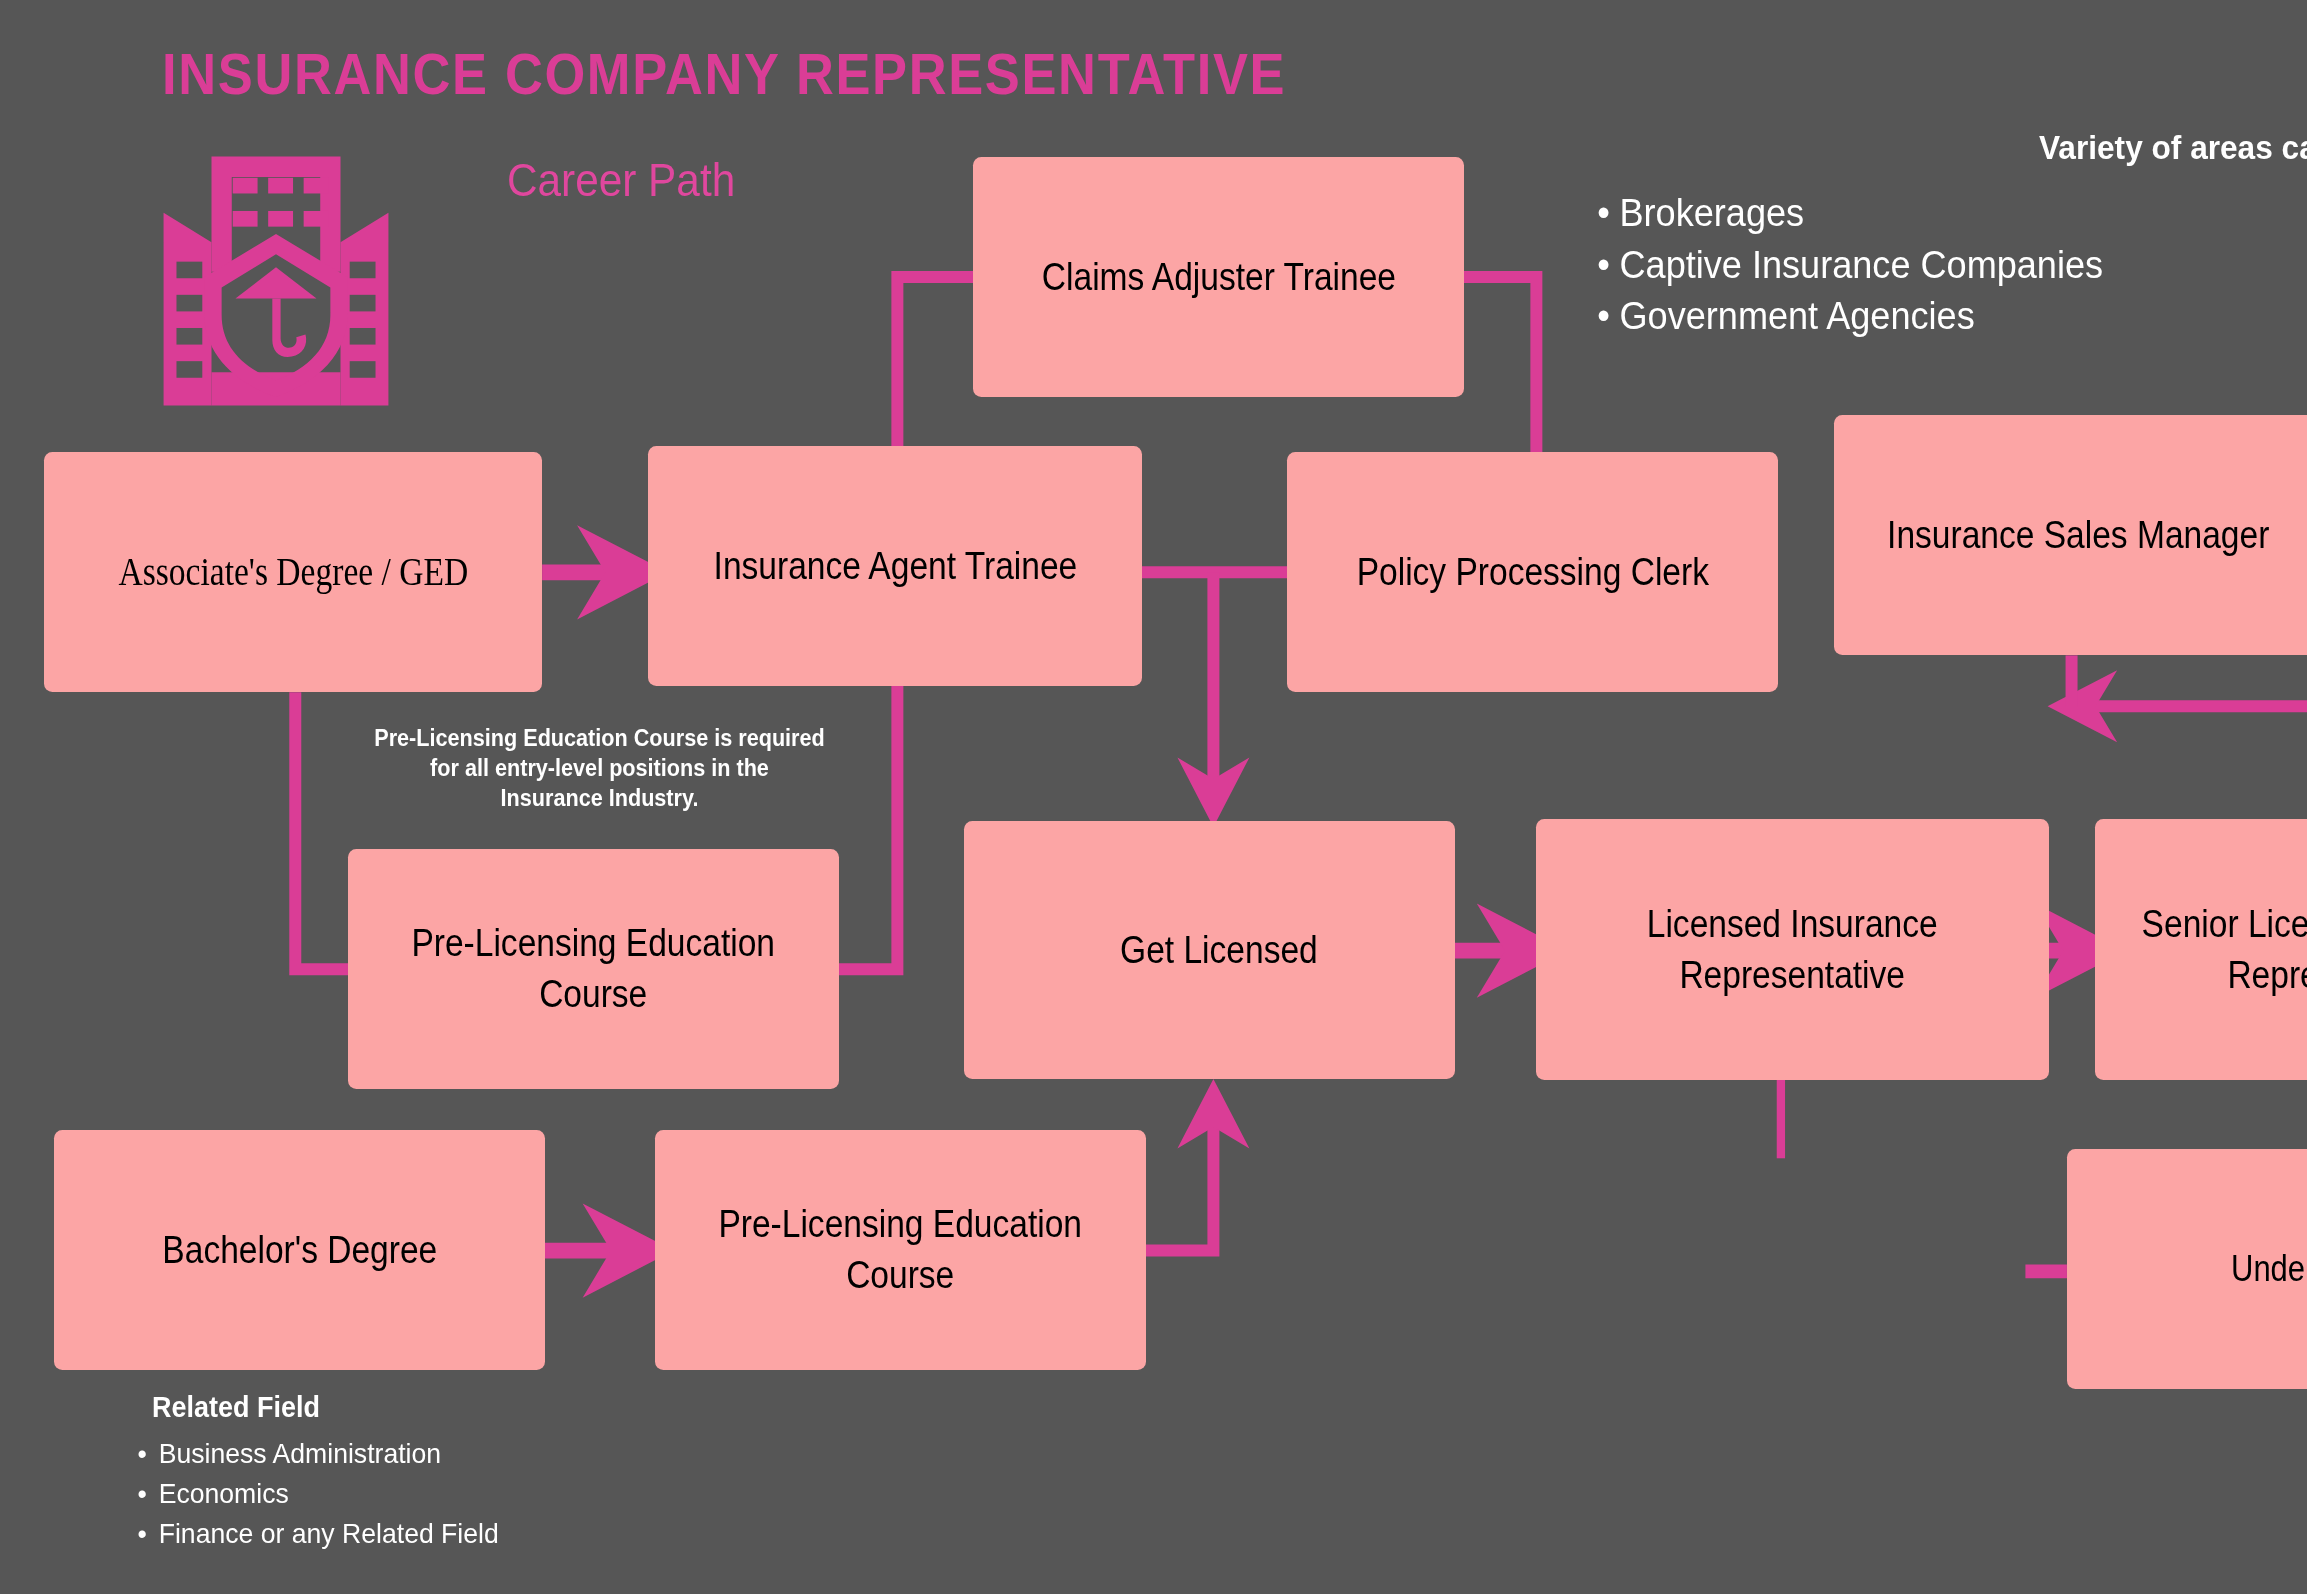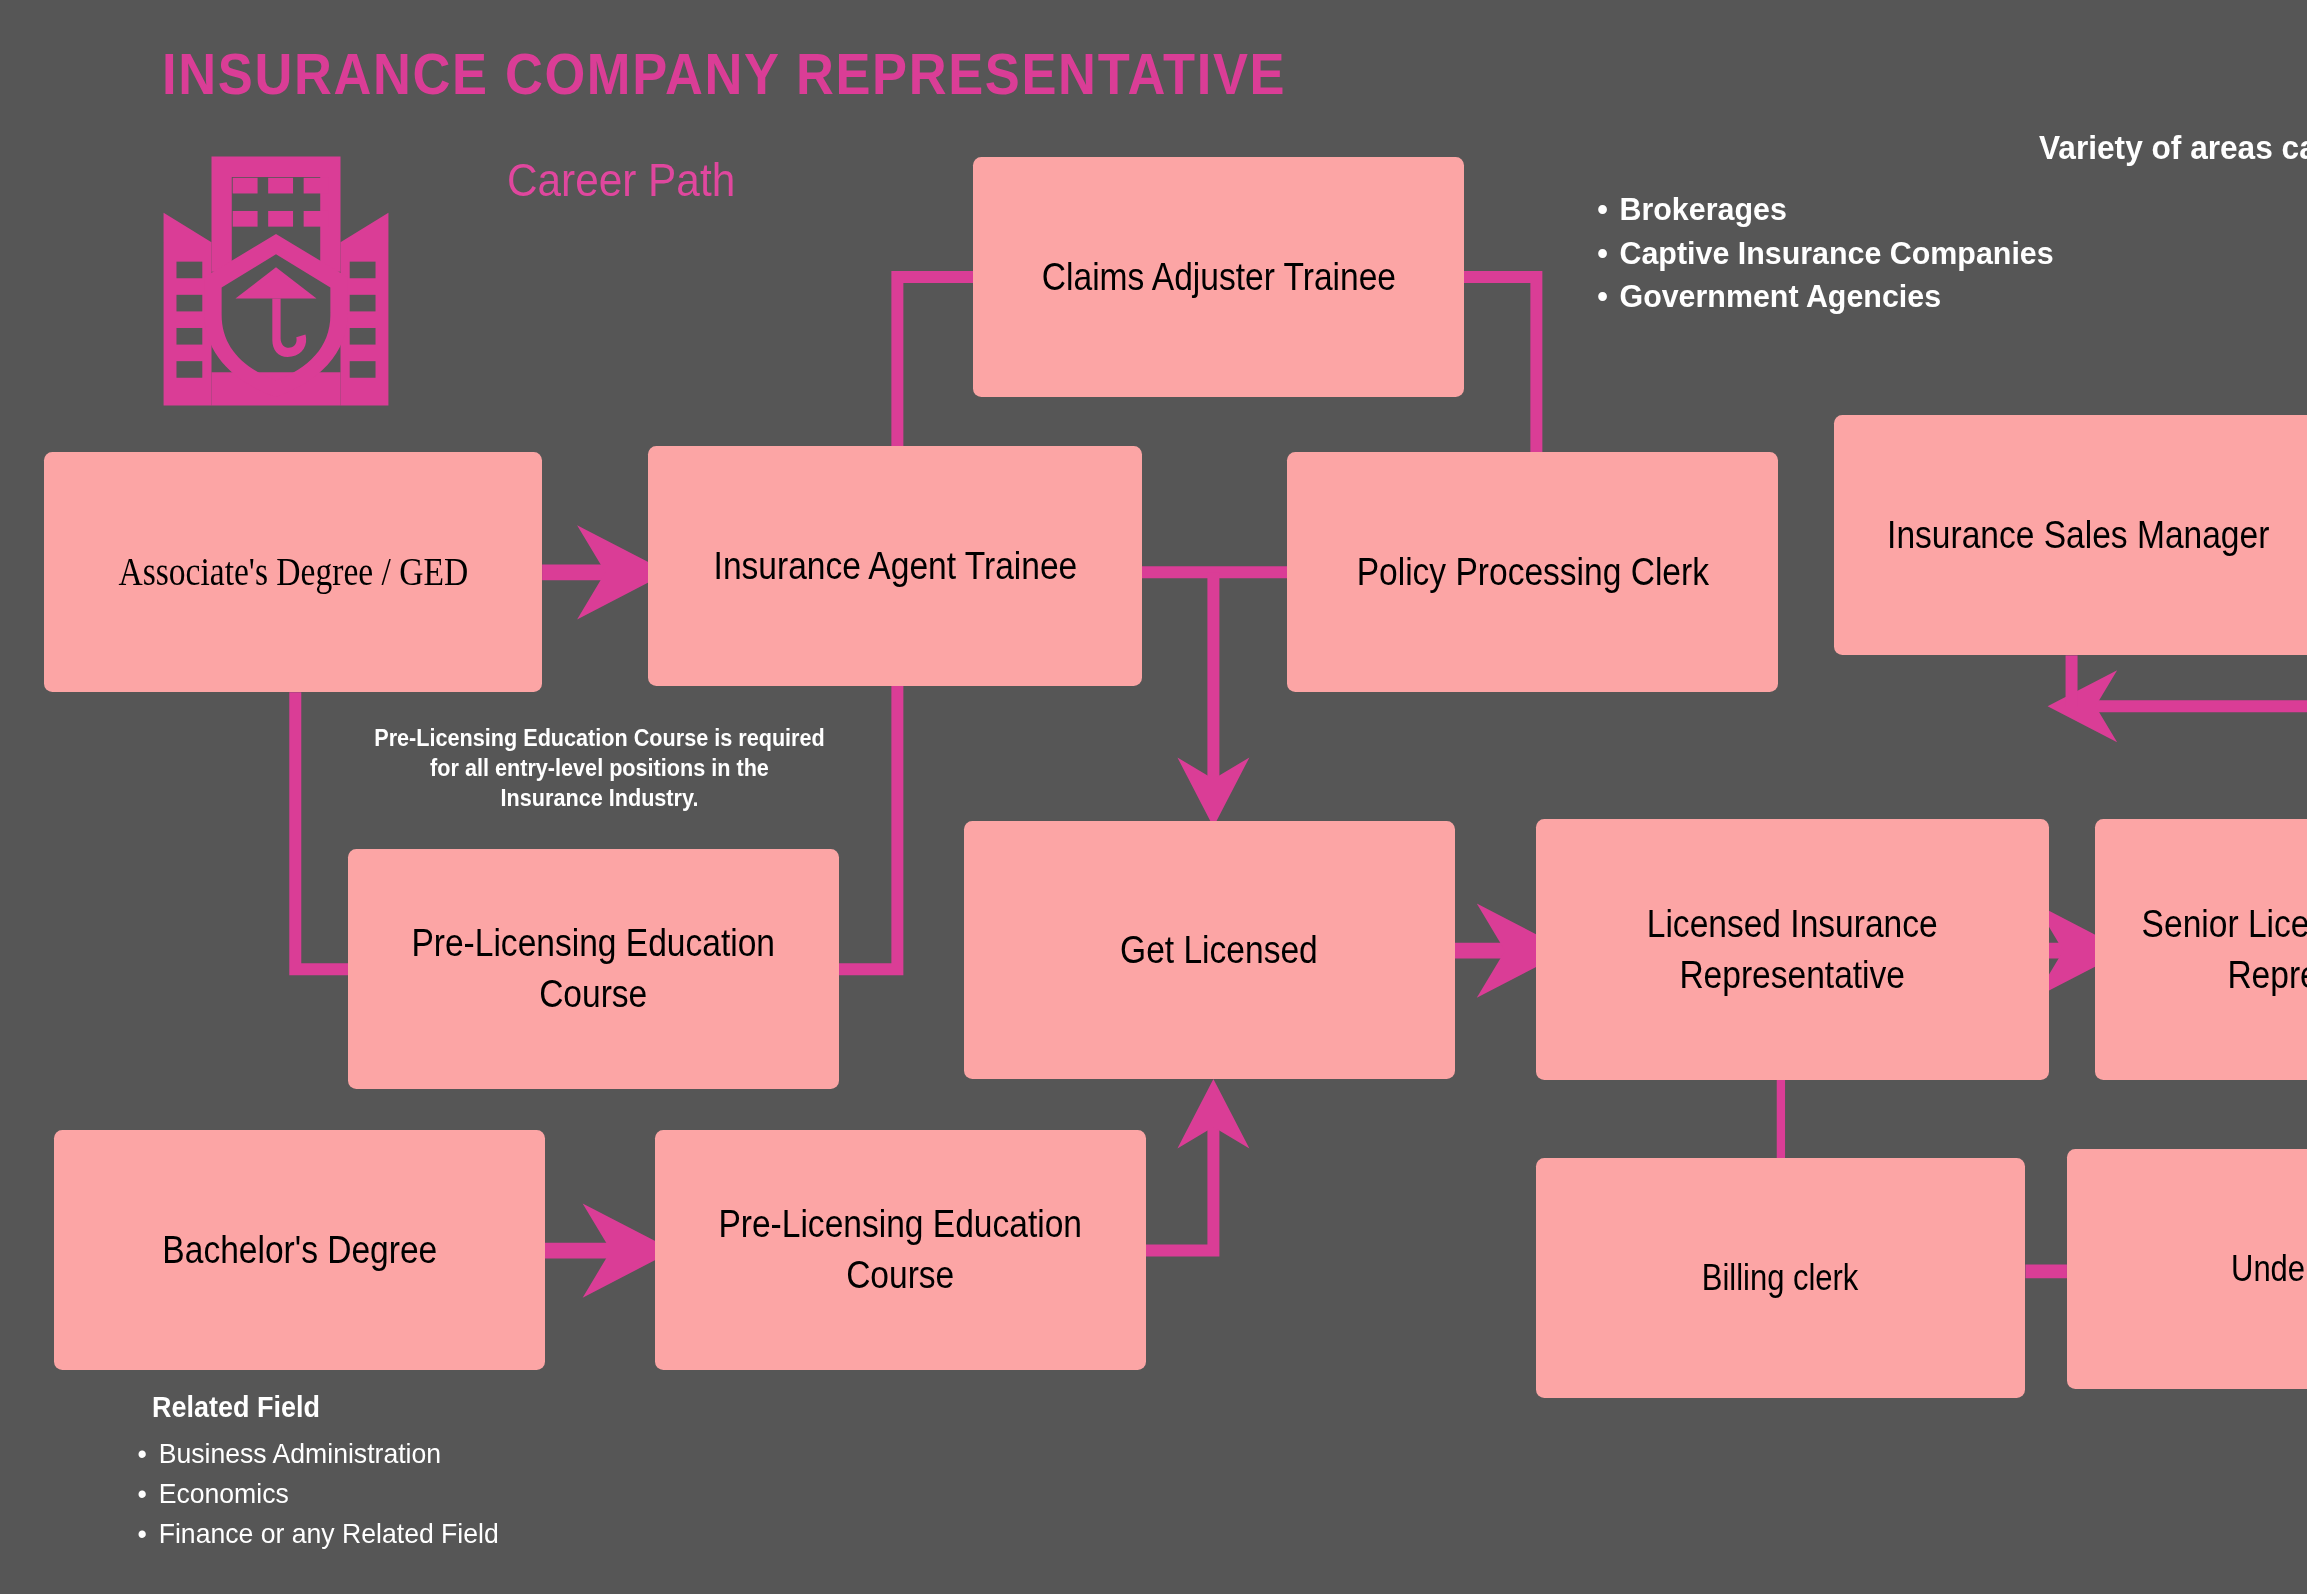--- a/index.html
+++ b/index.html
@@ -23,21 +23,21 @@
     line-height:1;white-space:nowrap;
     transform:scaleX(.92);transform-origin:left top;
   }
   #brand-icon{position:absolute;left:147px;top:152px;width:258px;height:258px;}
   
   #areas-heading{
     position:absolute;left:2039px;top:128px;
     font-size:34px;font-weight:700;color:#FFFFFF;white-space:nowrap;
     transform:scaleX(.93);transform-origin:left top;
   }
-  .areas-col{position:absolute;font-size:32px;color:#FFFFFF;line-height:1.36;font-weight:bold;}
+  .areas-col{position:absolute;font-size:38px;color:#FFFFFF;line-height:1.36;}
   #areas-col-a{left:1591px;top:188px;}
   .areas-col .li{white-space:nowrap;position:relative;padding-left:30px;transform:scaleX(.95);transform-origin:left center;}
   .areas-col .li::before{content:"\2022";position:absolute;left:6.5px;top:0;}
   
   #related-head{
     position:absolute;left:152px;top:1391px;
     font-size:29px;font-weight:700;color:#FFFFFF;white-space:nowrap;
     transform:scaleX(.93);transform-origin:left top;
   }
   #related-list{position:absolute;left:134px;top:1434px;font-size:28px;color:#FFFFFF;line-height:1.43;}
@@ -218,22 +218,19 @@
     </div>
 
   <div class="node" style="left:2095px;top:819px;width:491px;height:261px;">
     <span class="lbl">Senior Licensed Insurance Representative</span>
     </div>
 
   <div class="node" style="left:1834px;top:415px;width:489px;height:240px;">
     <span class="lbl">Insurance Sales Manager</span>
     </div>
 
-  <div class="node sm" style="left:1536px;top:1158px;width:489px;height:240px;">
-    <span class="lbl">Billing clerk</span>
-    </div>
 
   <div class="node sm" style="left:2067px;top:1149px;width:489px;height:240px;">
     <span class="lbl">Underwriter</span>
     </div>
 
 </div>
 
 
 </body></html>

